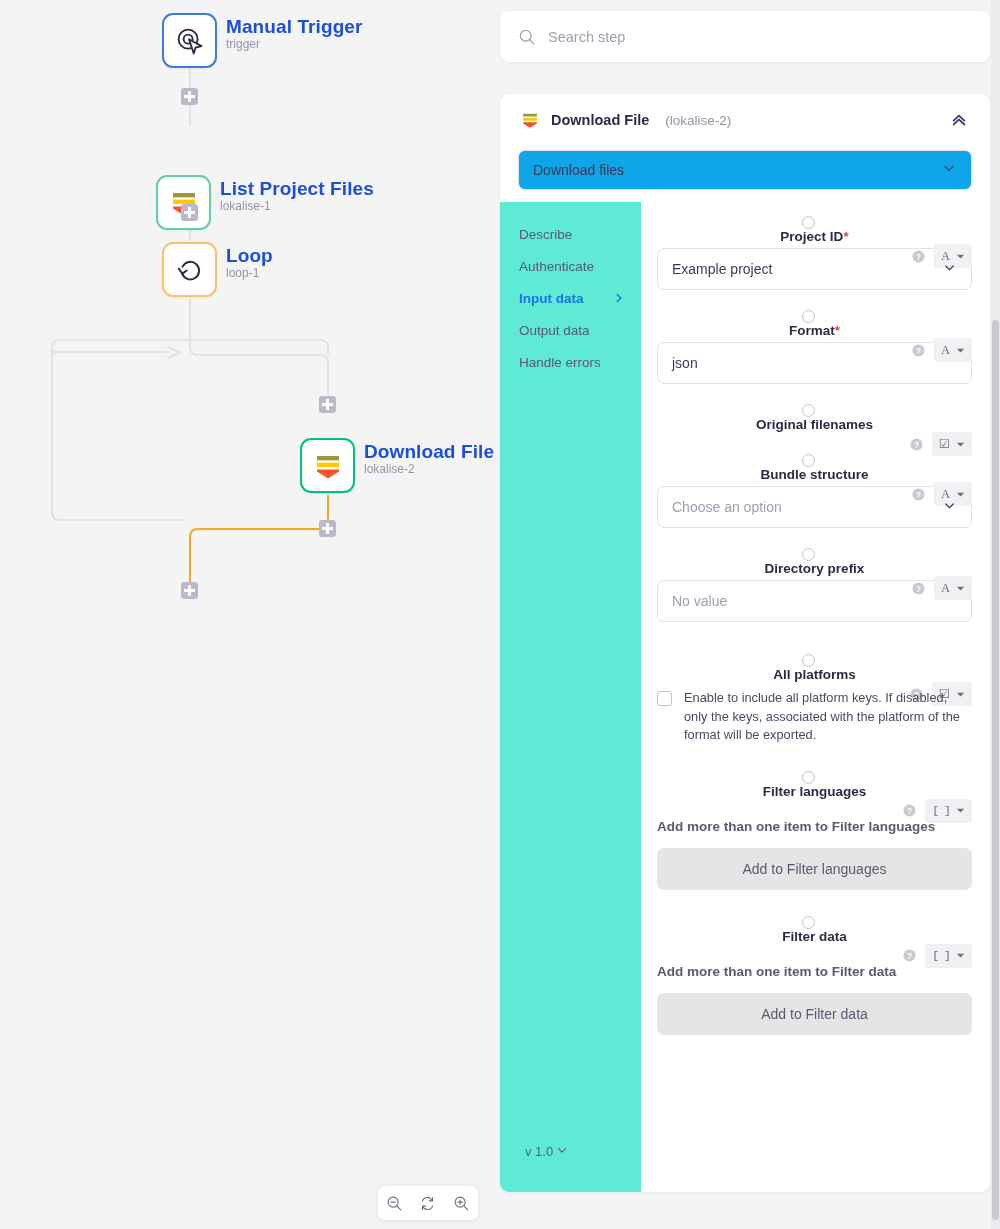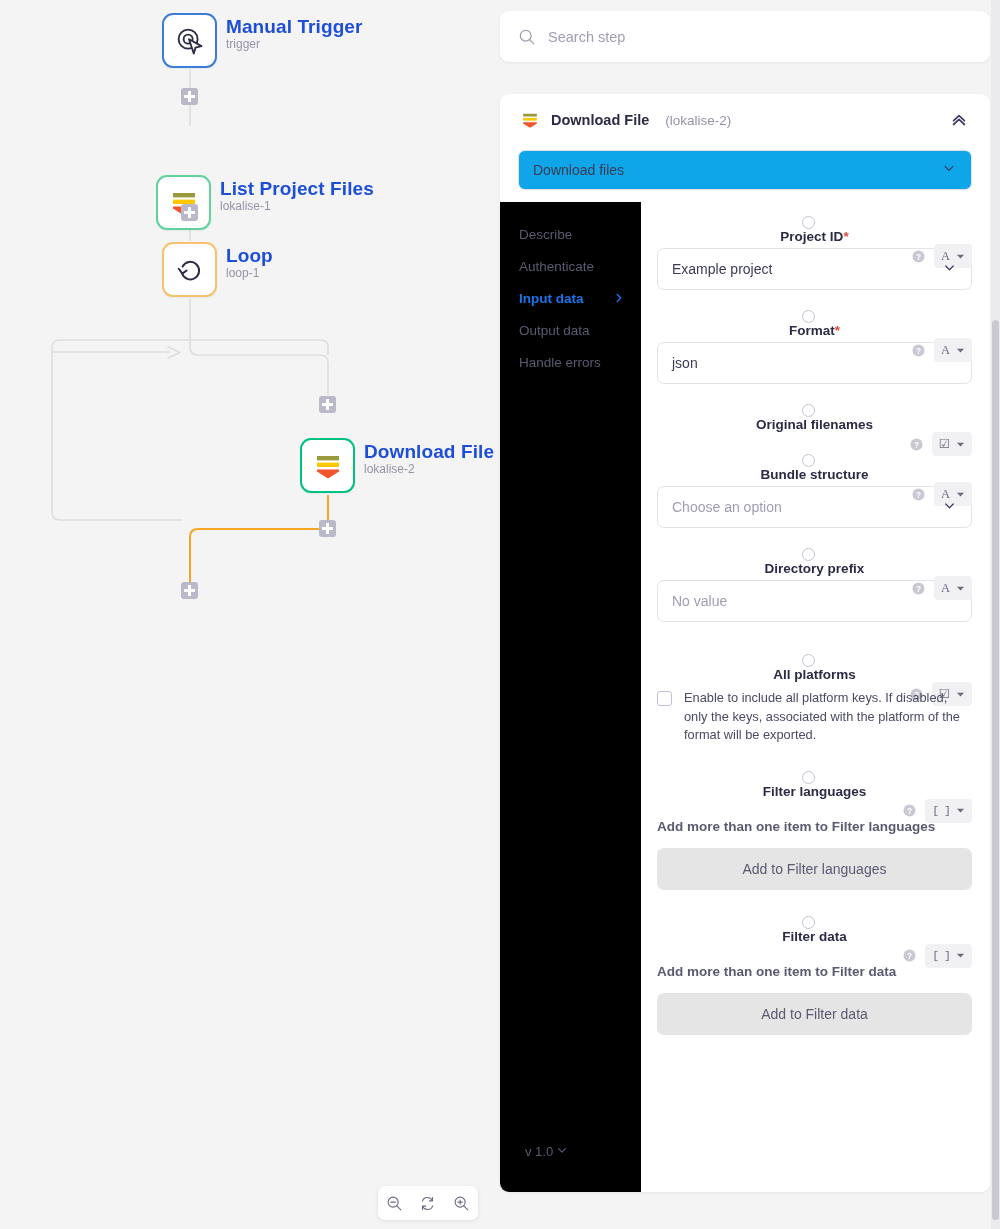--- a/index.html
+++ b/index.html
@@ -126,21 +126,21 @@
     border: 1px solid #e2e2e8; border-radius: 7px;
     display: flex; align-items: center; padding: 0 14px;
     background: #0ea5e9; cursor: pointer;
   }
   .op-select-text { font-size: 14px; color: #3b3b55; }
   .op-select .caret { margin-left: auto; }
 
   .body-split { display: flex; height: 1004px; margin-top: 12px; }
 
   .tabs {
-    width: 141px; background: #000000;
+    width: 141px; background: #5eead4;
     padding-top: 16px; position: relative;
     display: flex; flex-direction: column;
   }
   .tab {
     height: 32px; display: flex; align-items: center;
     padding-left: 19px; font-size: 13.5px; color: #5a5a72;
     cursor: pointer;
   }
   .tab.active { color: #1a73e8; font-weight: bold; }
   .tab .tab-arrow { margin-left: auto; margin-right: 16px; display:flex; }

